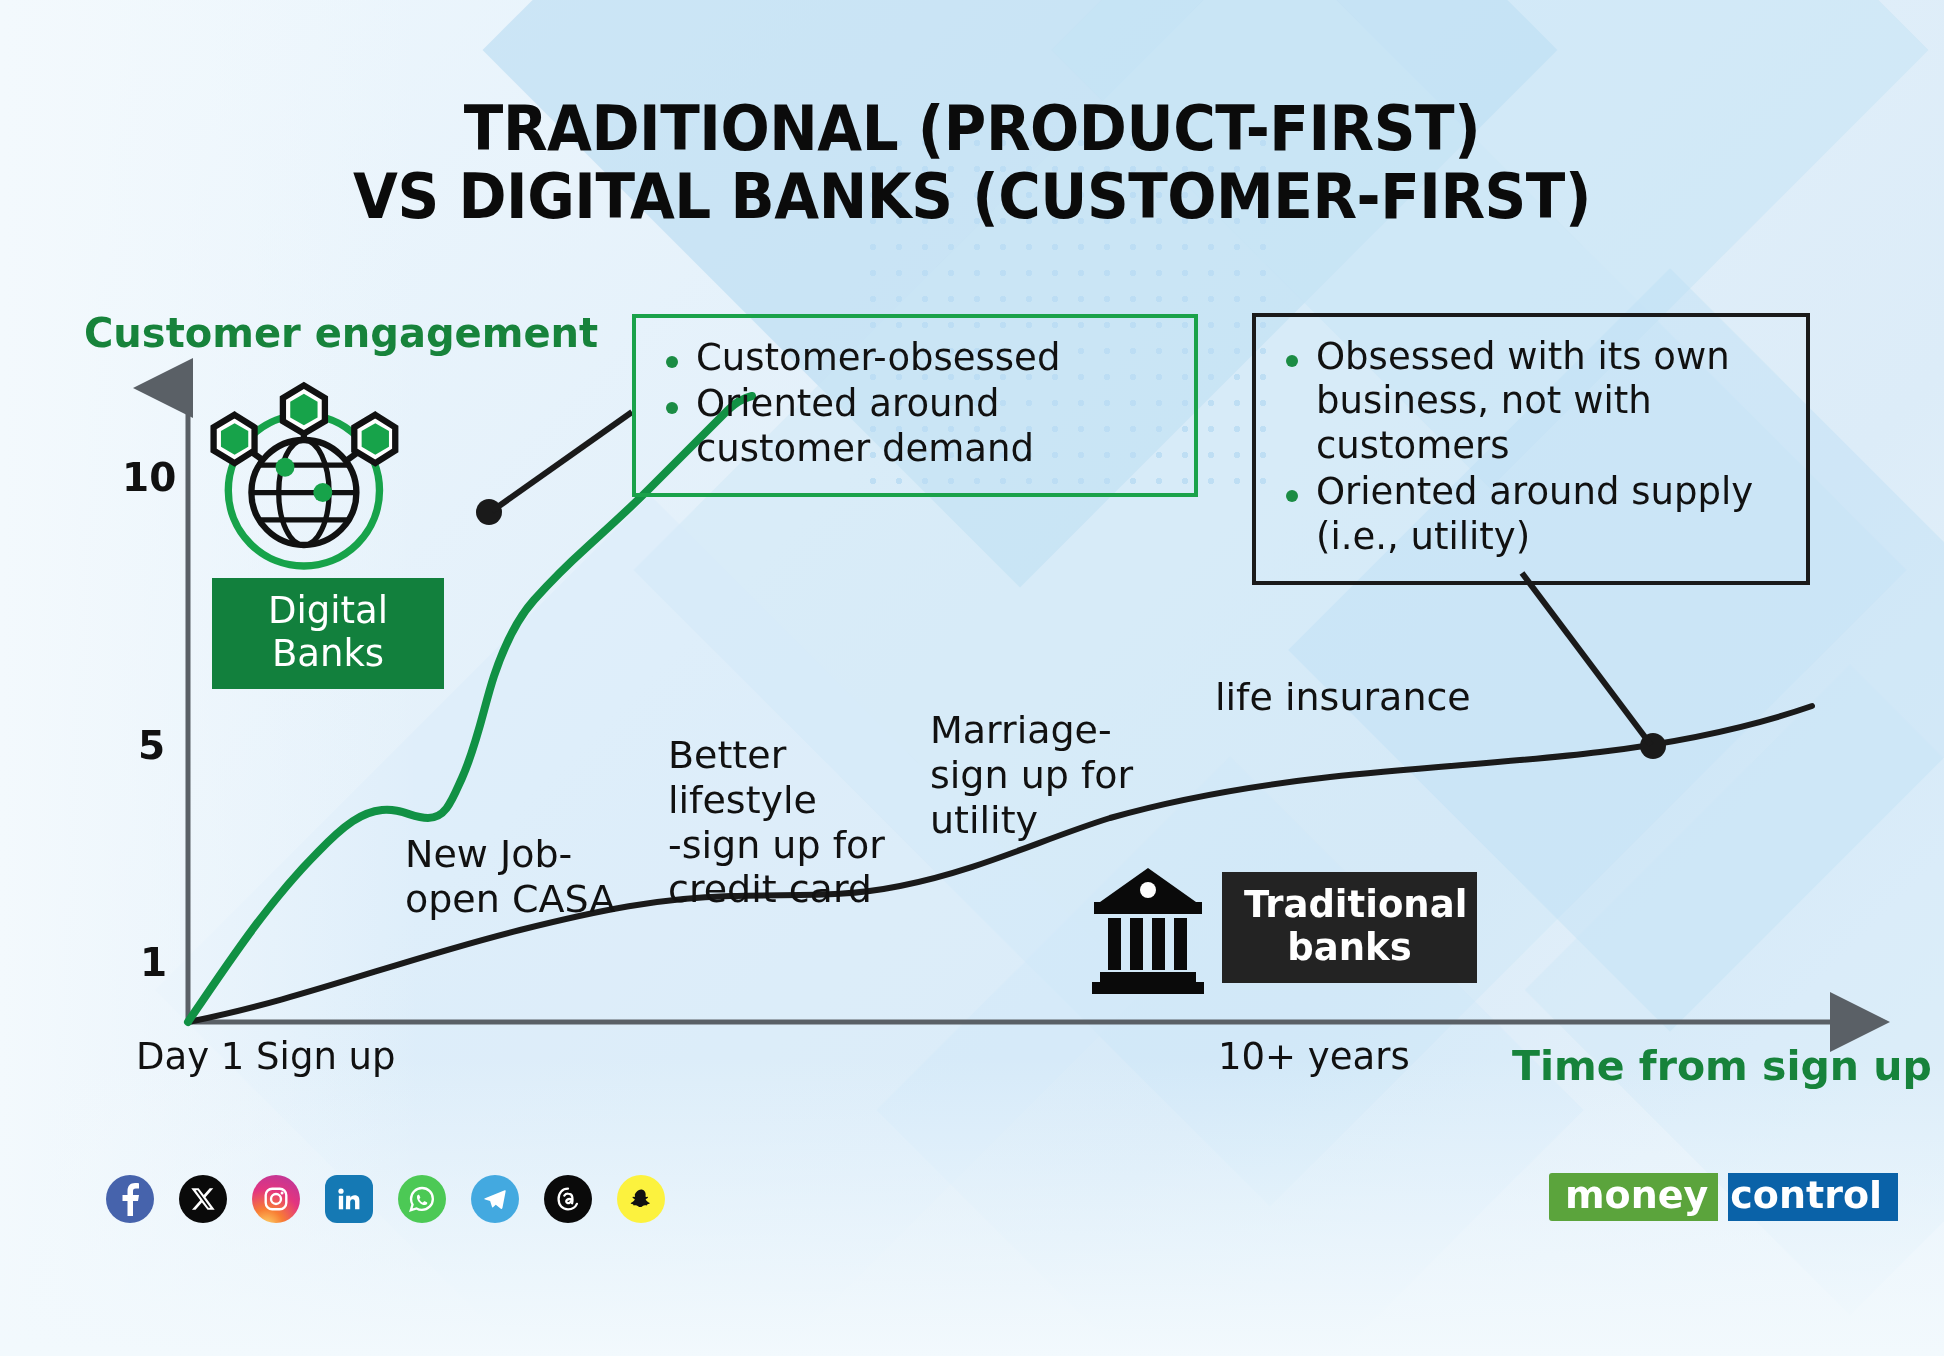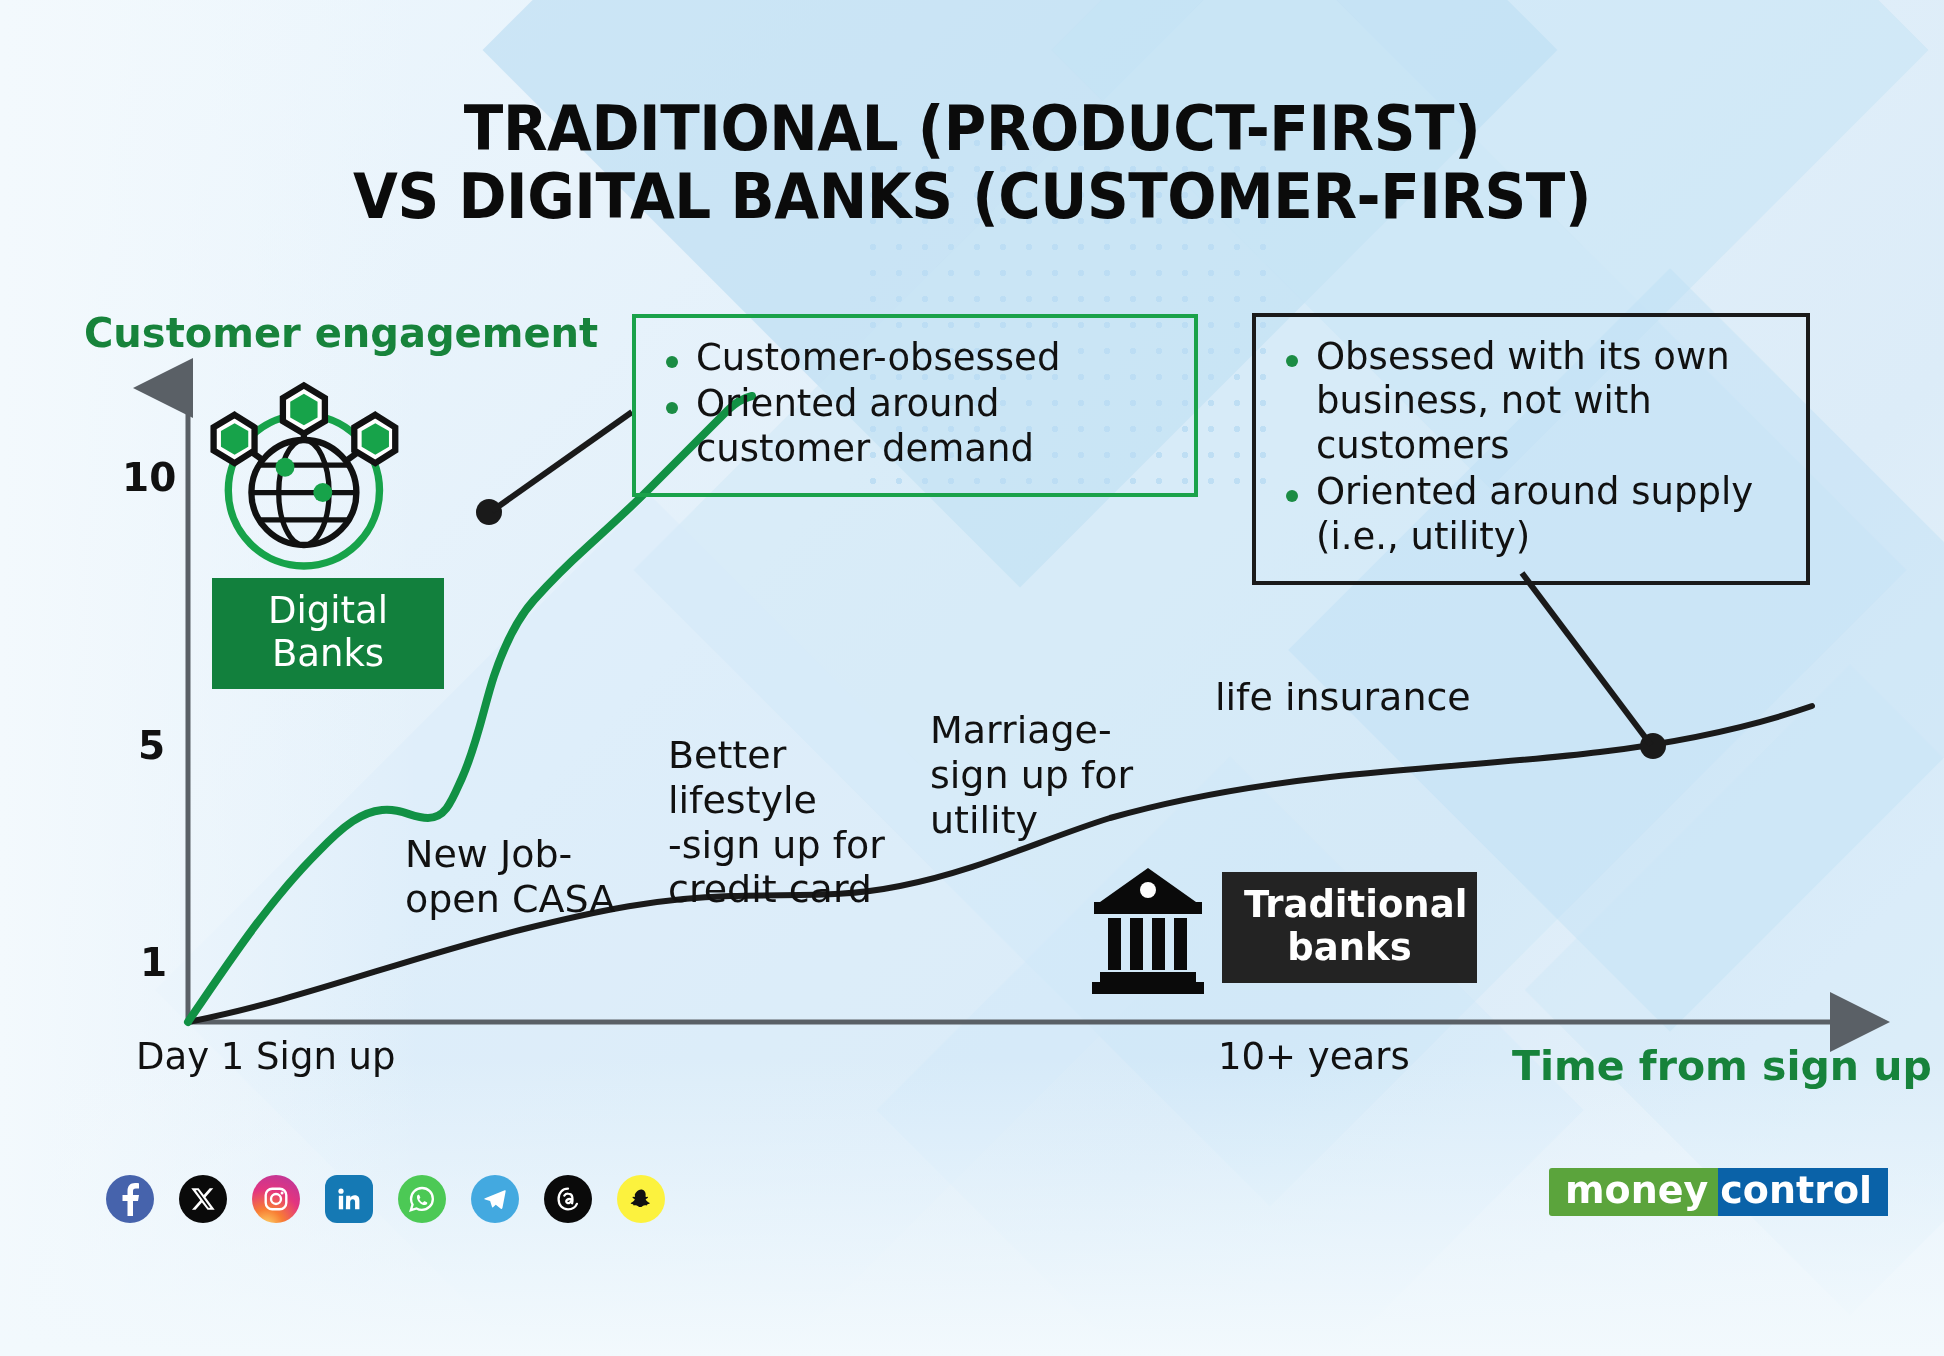--- a/index.html
+++ b/index.html
@@ -107,21 +107,21 @@
   .soc-fb { background:#4663ac; }
   .soc-x  { background:#0a0a0a; }
   .soc-ig { background:radial-gradient(circle at 30% 107%, #fdd86a 0%, #f87d34 28%, #e3357f 60%, #b337a0 100%); }
   .soc-li { background:#1579b4; border-radius:12px; }
   .soc-wa { background:#4cc955; }
   .soc-tg { background:#43a9e0; }
   .soc-th { background:#0a0a0a; }
   .soc-sc { background:#fcf23e; color:#111; }
 
   
-  #mc-logo { position:absolute; left:1549px; top:1168px; height:58px; display:flex; align-items:flex-start; z-index:8; }
+  #mc-logo { position:absolute; left:1549px; top:1168px; height:58px; display:flex; align-items:center; z-index:8;gap:10px; }
   #mc-money {
     background:#5ba43c; color:#fff; font-weight:bold; font-size:38px;
     display:flex; align-items:center; padding:0 10px 4px 16px;
     border-radius:3px 0 0 3px;
   }
   #mc-control {
     background:#0a62a8; color:#fff; font-weight:bold; font-size:38px;
     display:flex; align-items:center; padding:0 16px 4px 2px;
   }
 

